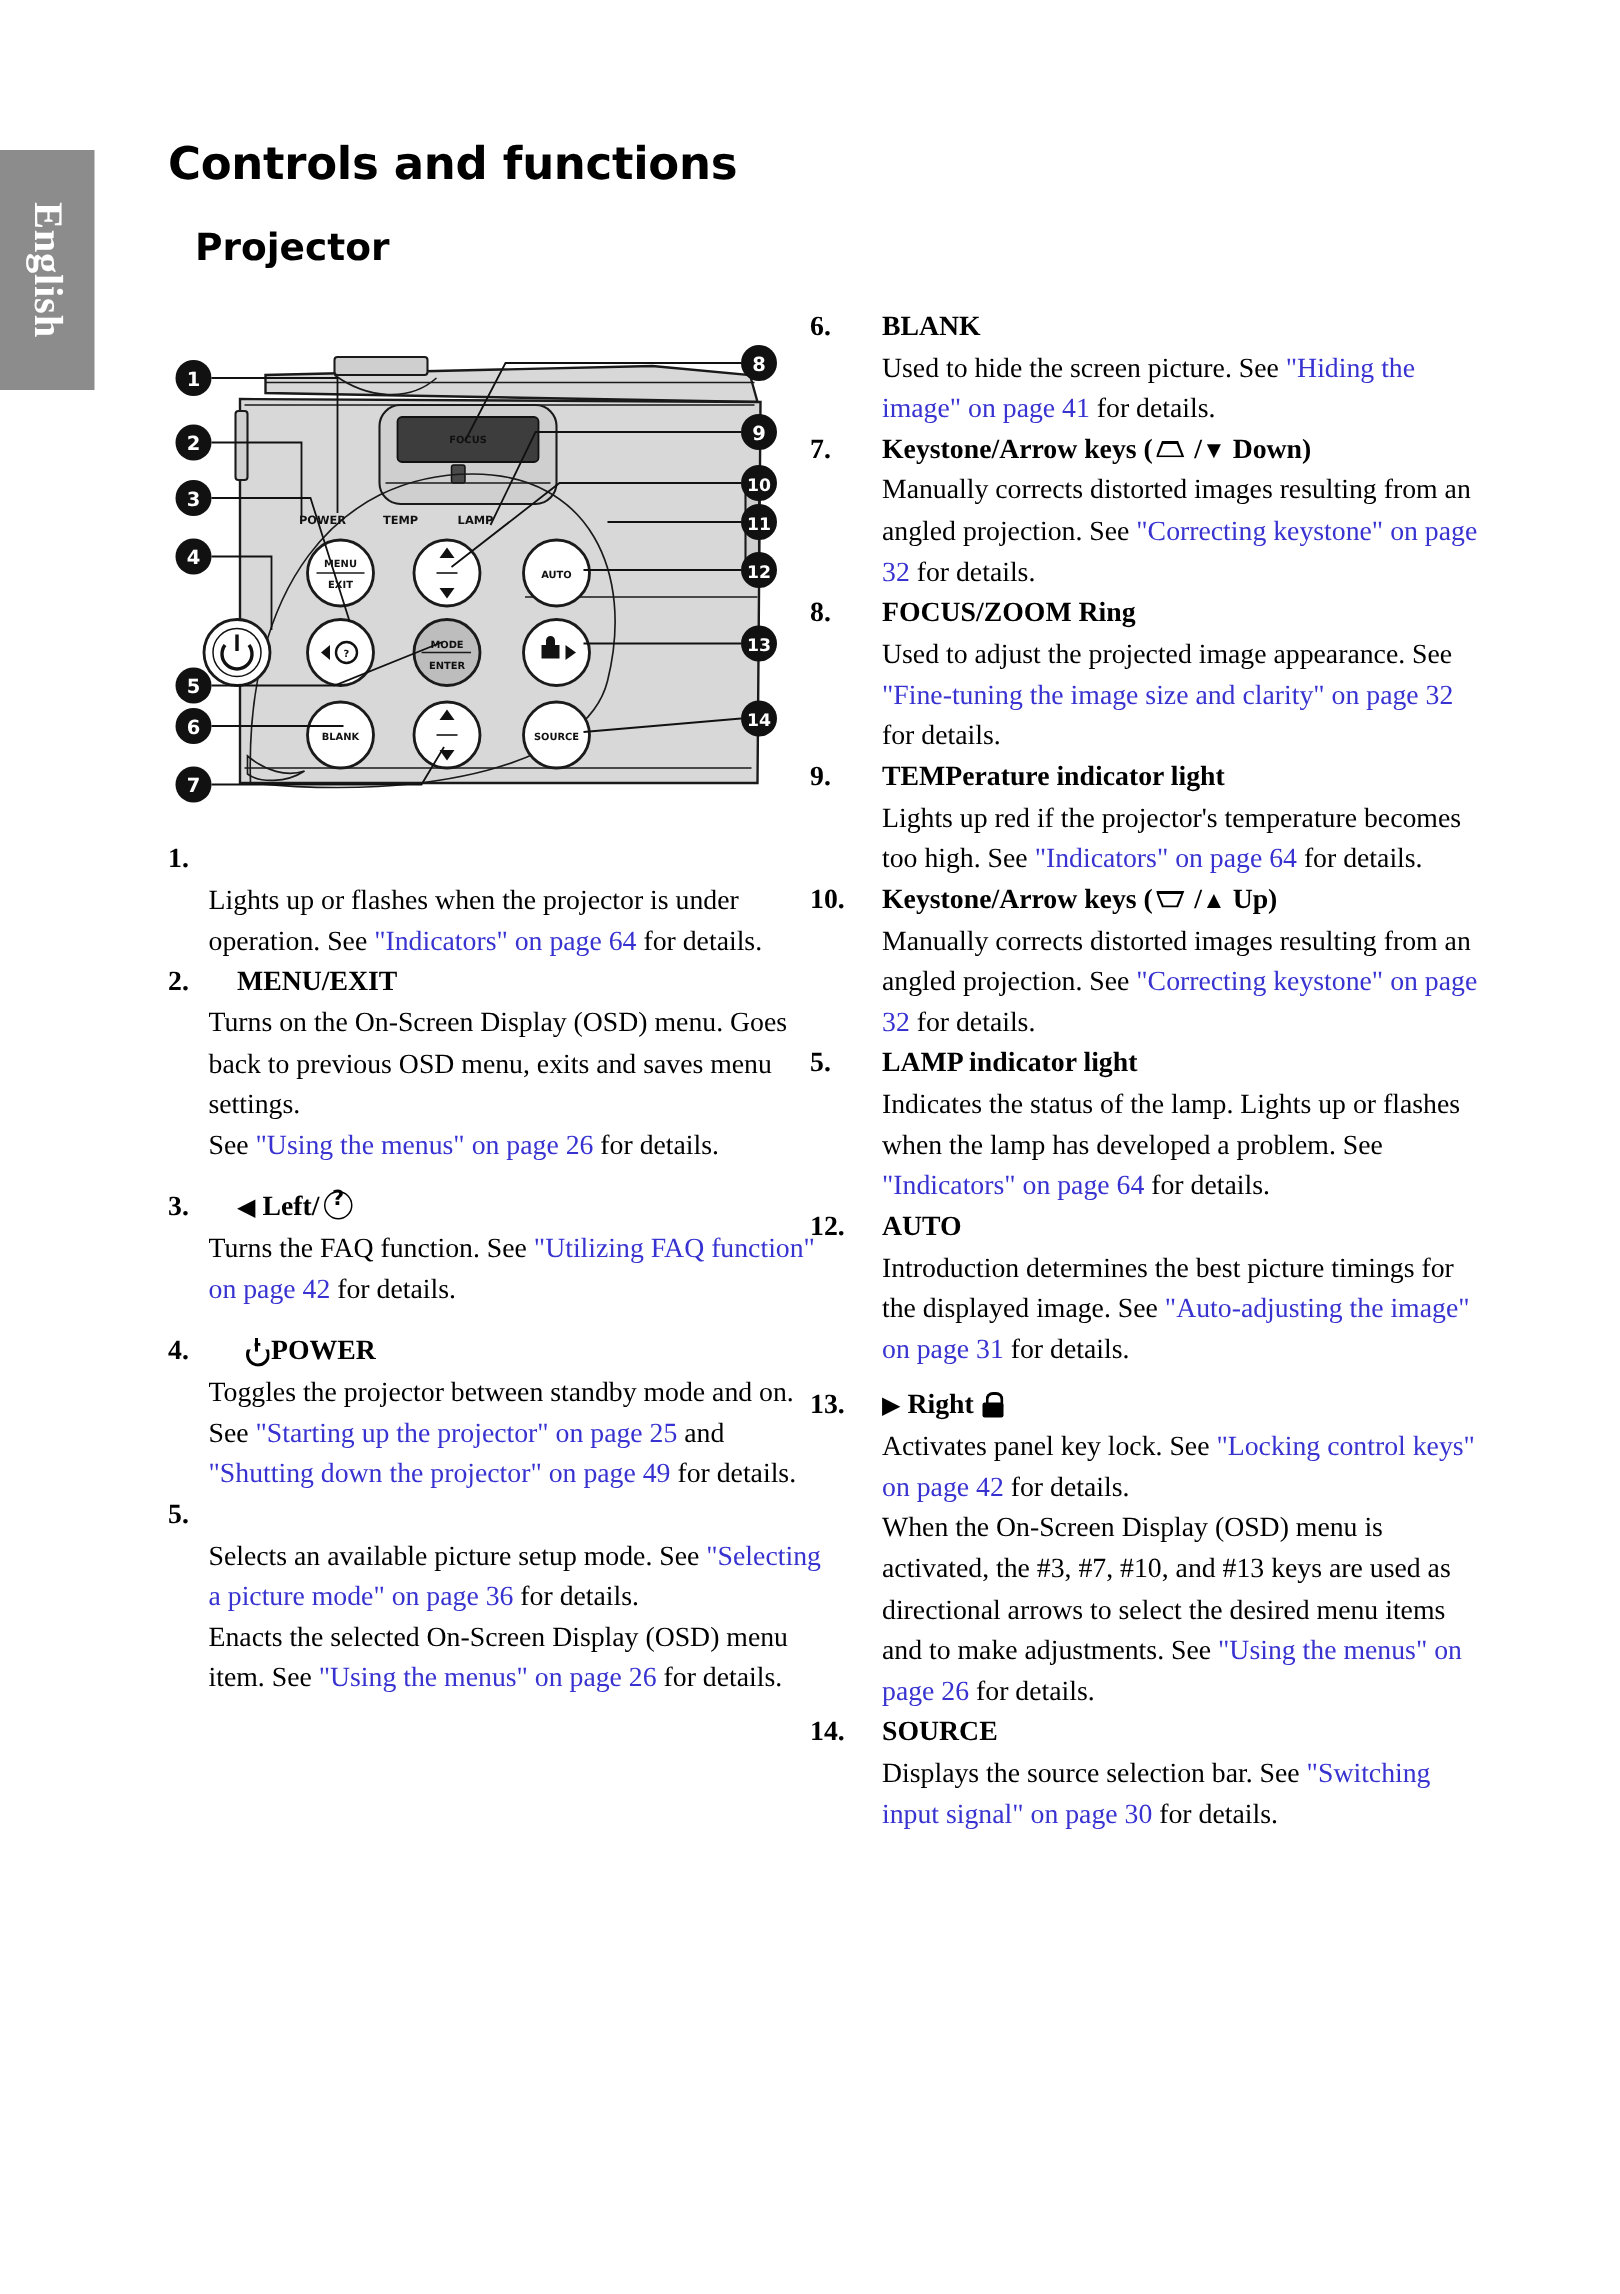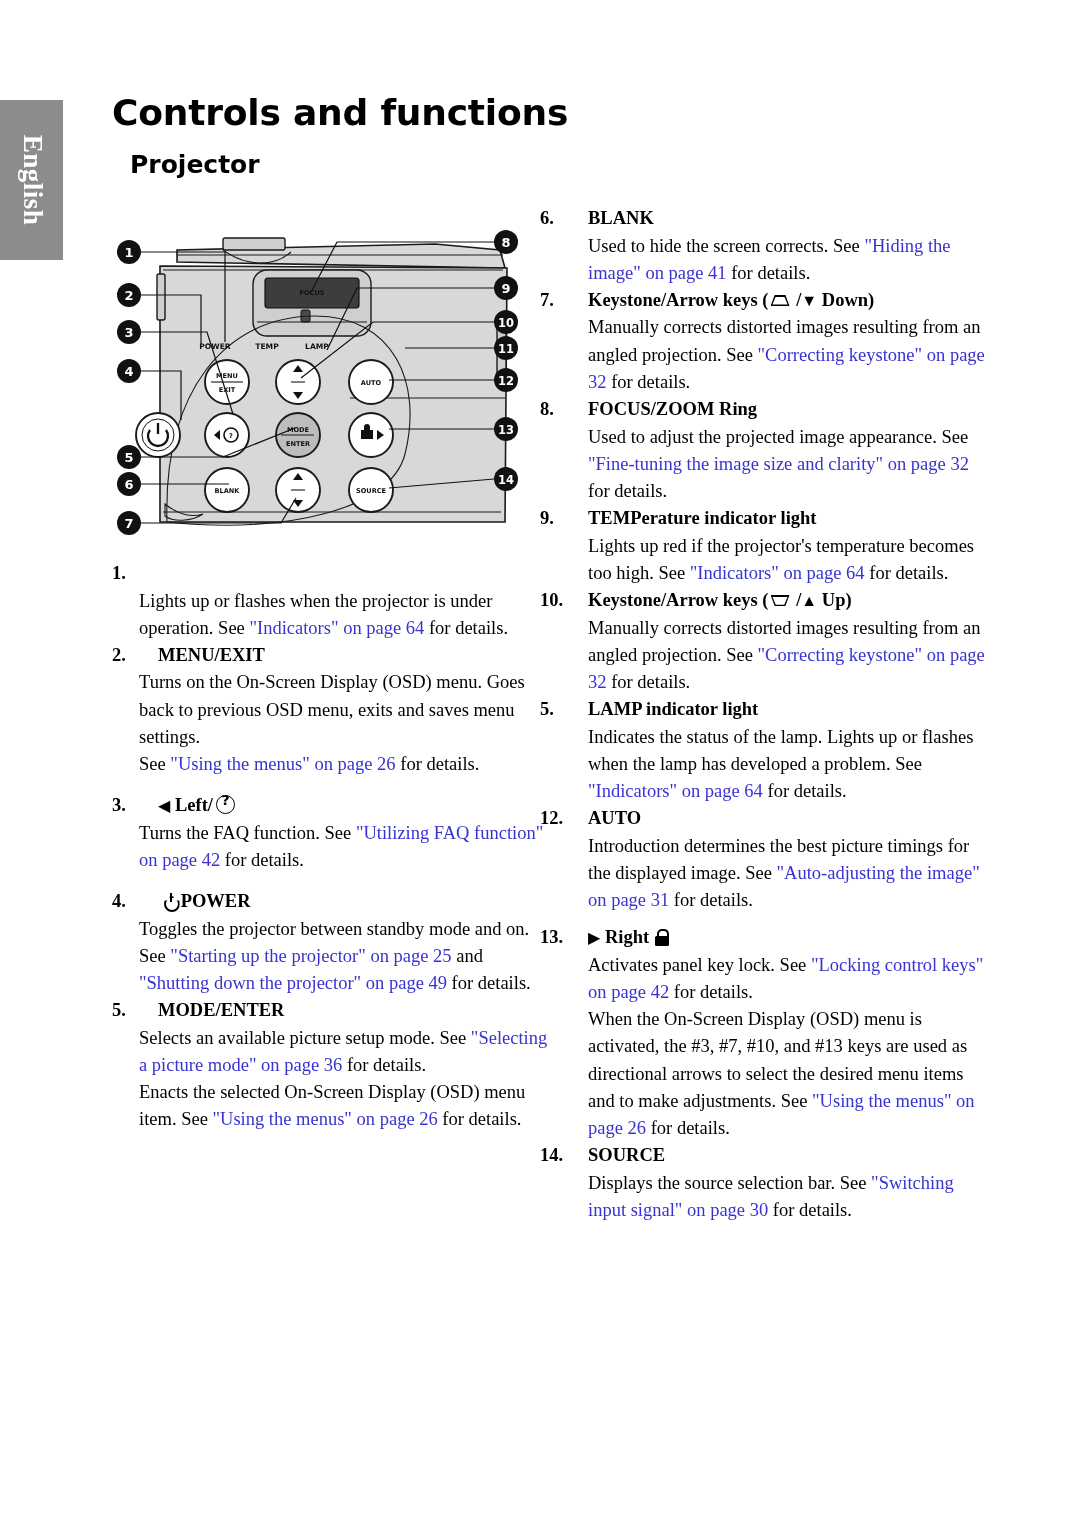--- a/index.html
+++ b/index.html
@@ -19,21 +19,21 @@
     position:absolute;left:50%;top:50%;
     transform:translate(-50%,-50%) rotate(90deg);
     white-space:nowrap;color:#ffffff;
     font-family:"Liberation Serif","DejaVu Serif",serif;
     font-weight:bold;font-size:27px;letter-spacing:0.5px;
   }
 
   
   .h-title{
     position:absolute;left:112px;top:92px;
-    font-size:36px;font-weight:bold;letter-spacing:-0.2px;
+    font-size:30px;font-weight:bold;letter-spacing:-0.2px;
     font-family:"DejaVu Sans","Liberation Sans",sans-serif;
   }
   .h-sub{
     position:absolute;left:130px;top:150px;
     font-size:25px;font-weight:bold;
     font-family:"DejaVu Sans","Liberation Sans",sans-serif;
   }
 
   
   .col-left{position:absolute;left:112px;top:560px;width:440px;}
@@ -315,40 +315,37 @@
           <span class="term">&nbsp;<span class="gl gl-pwr"></span><span>POWER</span></span>
         </div>
       </div>
       <div class="para ind">Toggles the projector between standby mode and on.</div>
       <div class="para ind"><span>See </span><span class="lnk">"Starting up the projector" on page 25</span><span> and </span><span class="lnk">"Shutting down the projector" on page 49</span><span> for details.</span></div>
     </div>
 
     <div class="entry">
       <div class="entry-row">
         <div class="num">5.</div>
-        <div class="body-col">
-          <span class="term">MODE/ENTER</span>
-        </div>
       </div>
       <div class="para ind"><span>Selects an available picture setup mode. See </span><span class="lnk">"Selecting a picture mode" on page 36</span><span> for details.</span></div>
       <div class="para ind"><span>Enacts the selected On-Screen Display (OSD) menu item. See </span><span class="lnk">"Using the menus" on page 26</span><span> for details.</span></div>
     </div>
 
   </div>
 
   <div class="col-right">
 
     <div class="entry">
       <div class="entry-row">
         <div class="num-r">6.</div>
         <div class="body-col">
             <span class="term">BLANK</span>
           </div>
       </div>
-      <div class="para ind-r"><span>Used to hide the screen corrects. See </span><span class="lnk">"Hiding the image" on page 41</span><span> for details.</span></div>
+      <div class="para ind-r"><span>Used to hide the screen picture. See </span><span class="lnk">"Hiding the image" on page 41</span><span> for details.</span></div>
     </div>
 
     <div class="entry">
       <div class="entry-row">
         <div class="num-r">7.</div>
         <div class="body-col">
             <span class="term"><span>Keystone/Arrow keys (</span><span class="gl gl-ks-up"></span><span> /</span><span class="tri">▼</span><span> Down)</span></span>
           </div>
       </div>
       <div class="para ind-r"><span>Manually corrects distorted images resulting from an angled projection. See </span><span class="lnk">"Correcting keystone" on page 32</span><span> for details.</span></div>

